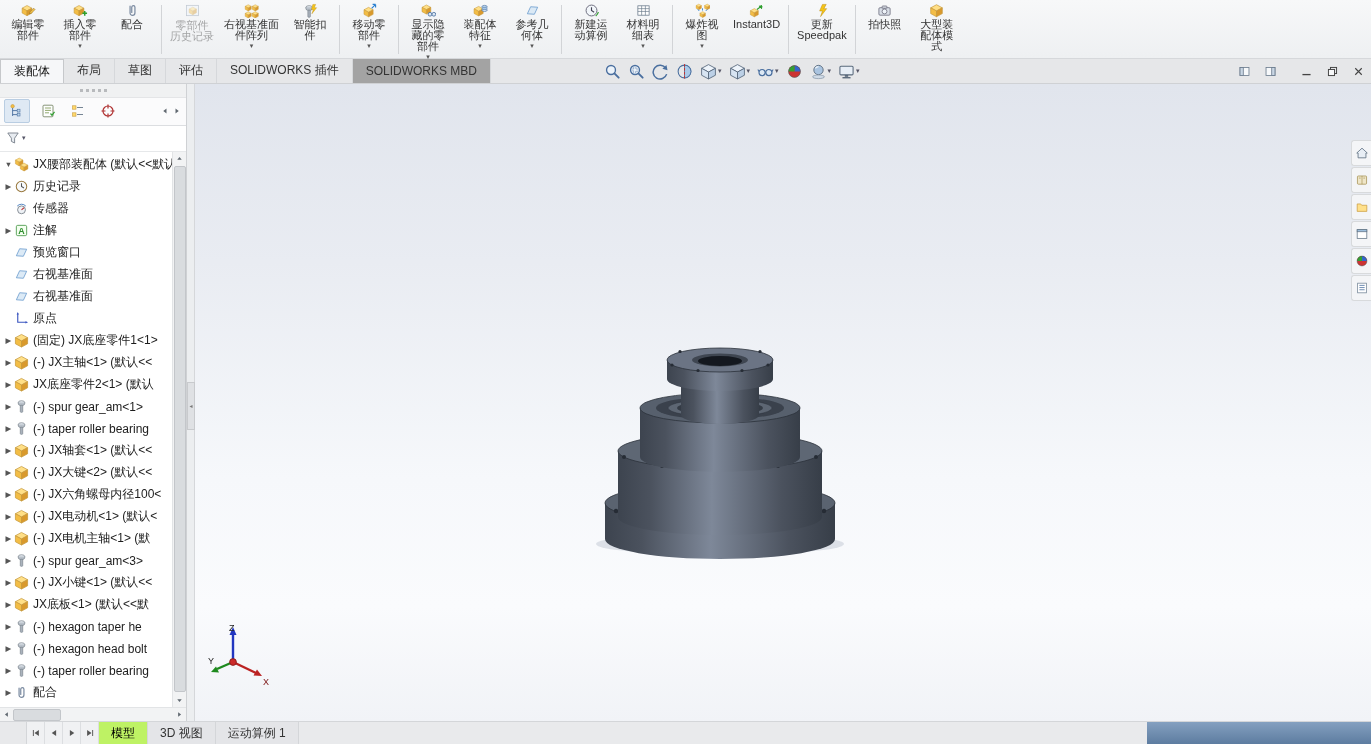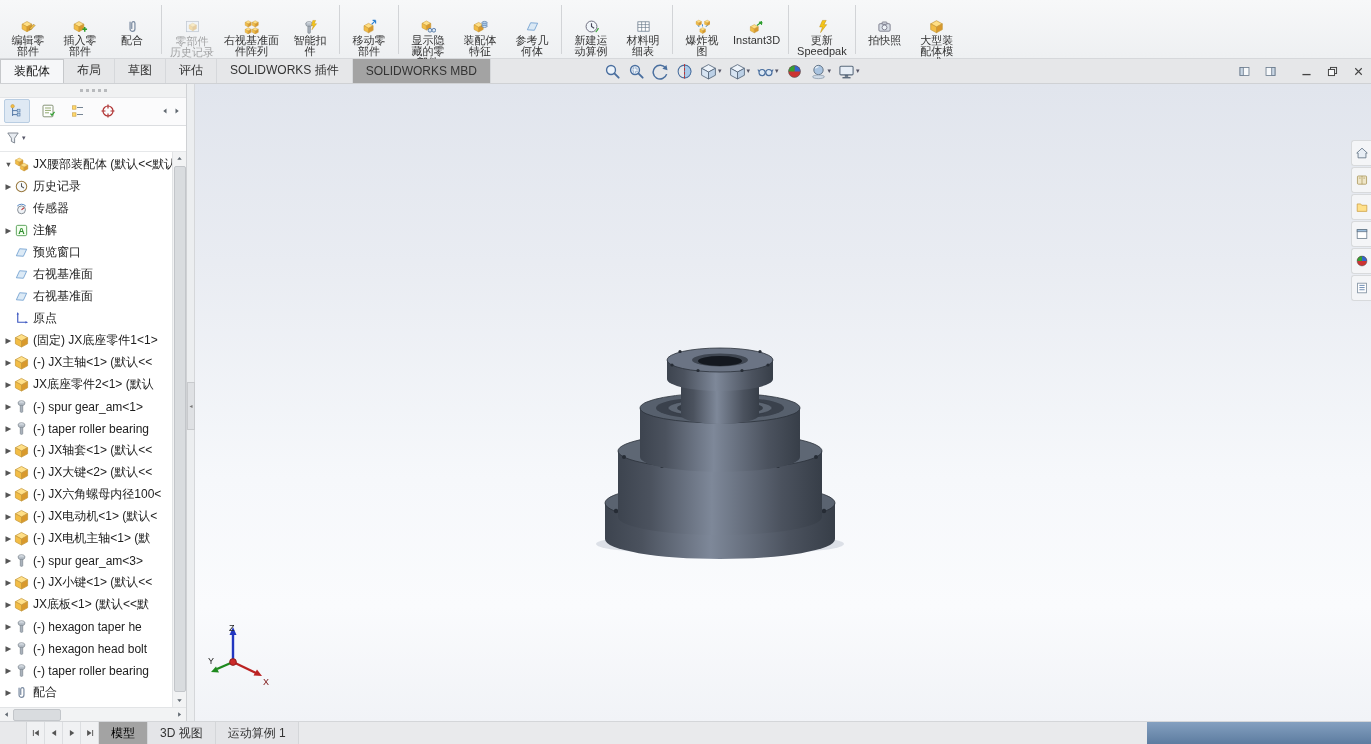--- a/index.html
+++ b/index.html
@@ -5,21 +5,21 @@
   html,body{margin:0;padding:0;}
   body{width:1371px;height:744px;overflow:hidden;background:#f0f0f0;
        font-family:"Liberation Sans","DejaVu Sans",sans-serif;-webkit-font-smoothing:antialiased;}
   .app{position:relative;width:1371px;height:744px;display:flex;flex-direction:column;background:#f0f0f0;}
   .icon svg{display:block;width:16px;height:16px;}
 
   
   .ribbon{height:57px;background:linear-gradient(#f7f8f9,#eef0f2);border-bottom:1px solid #d6d8db;
           display:flex;align-items:stretch;padding:1px 2px 0;}
   .ribbon-btn{display:flex;flex-direction:column;align-items:center;justify-content:flex-start;
-              padding:1px 5px 0;min-width:42px;cursor:default;position:relative;margin-top:16px;}
+              padding:1px 5px 16px;min-width:42px;cursor:default;position:relative;}
   .ribbon-btn .icon svg{width:15px;height:15px;margin-top:1px;}
   .rlabel{display:flex;flex-direction:column;align-items:center;font-size:11px;line-height:11px;color:#333;margin-top:1px;text-align:center;}
   .dd{font-size:7px;color:#555;line-height:7px;margin-top:1px;}
   .ribbon-btn.disabled{opacity:.42;justify-content:space-between;}
   .ribbon-sep{width:1px;background:#d2d4d7;margin:4px 3px;}
 
   
   .tabrow{height:24px;background:#e6e7e9;border-bottom:1px solid #cfd1d4;display:flex;align-items:stretch;position:relative;}
   .tabs{display:flex;align-items:stretch;}
   .tab{padding:0 13px;font-size:12px;color:#333;display:flex;align-items:center;border-right:1px solid #d6d8db;white-space:nowrap;}
@@ -75,21 +75,21 @@
   .tp-btn .icon svg{width:14px;height:14px;}
 
   
   .bottombar{height:22px;background:#f0f1f3;border-top:1px solid #d4d6d9;display:flex;align-items:stretch;position:relative;}
   .corner{width:26px;background:#e8e9eb;border-right:1px solid #d4d6d9;}
   .docnav{display:flex;}
   .nav-btn{width:17px;display:flex;align-items:center;justify-content:center;border-right:1px solid #dcdee1;}
   .nav-btn .icon svg{width:10px;height:10px;}
   .doctabs{display:flex;}
   .doc-tab{padding:0 12px;display:flex;align-items:center;font-size:12px;color:#333;border-right:1px solid #d4d6d9;background:#e4e5e8;white-space:nowrap;}
-  .doc-tab.active{background:#a3a3a3;color:#000;text-align:center;}
+  .doc-tab.active{background:#bef264;color:#000;text-align:center;}
   .bspacer{flex:1;background:#e9eaec;}
   .status-right{width:224px;background:linear-gradient(#84a0c0,#5d7ca0);}
 </style>
 </head>
 <body>
 
 <div class="app">
 
   <div class="ribbon" id="ribbon">
       <div class="ribbon-btn">

